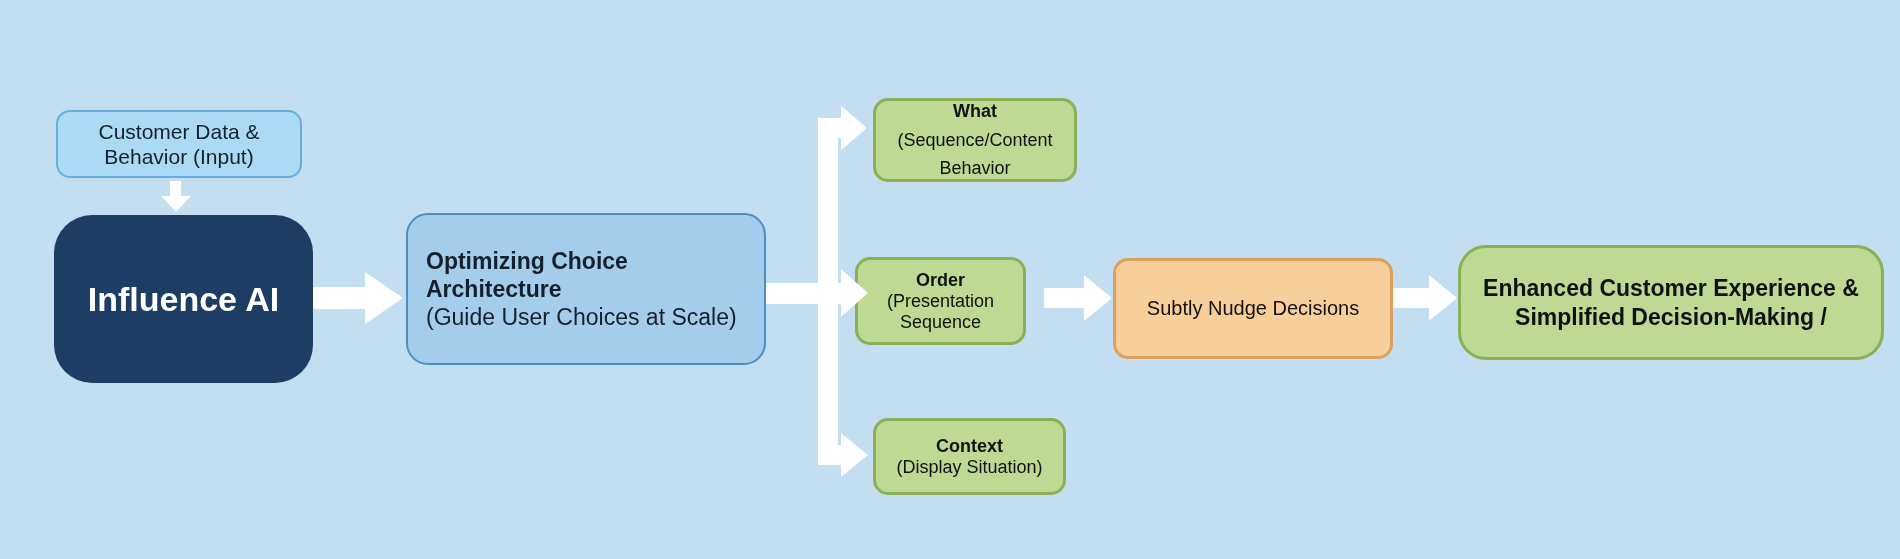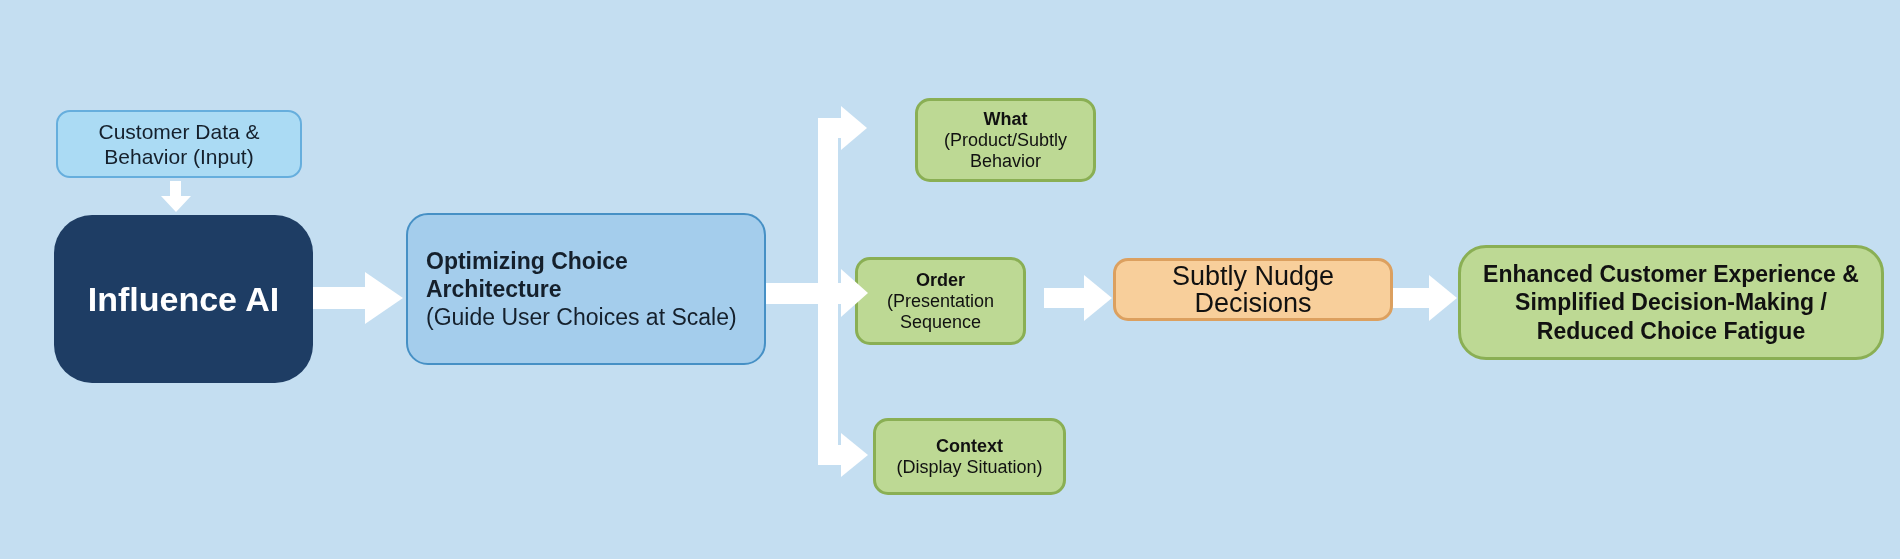--- a/index.html
+++ b/index.html
@@ -26,28 +26,28 @@
         background:var(--influence-fill);color:#ffffff;font-size:34px;font-weight:700;}
 
   .node-choice{left:395px;top:213px;width:360px;height:152px;border-radius:22px;
         background:var(--choice-fill);border:2.5px solid var(--choice-border);
         align-items:flex-start;text-align:left;padding-left:18px;padding-right:6px;
         font-size:23px;line-height:28px;}
   .node-choice .bold{font-weight:700;}
 
   .node-green-sm{border-radius:15px;background:var(--green-fill);
         border:3px solid var(--green-border);font-size:18px;line-height:21px;color:#111;}
-  .node-what{left:904px;top:98px;width:181px;height:84px;}
+  .node-what{left:862px;top:98px;width:204px;height:84px;justify-content:space-between;}
   .node-order{left:844px;top:257px;width:171px;height:88px;}
   .node-context{left:862px;top:418px;width:193px;height:77px;}
   .node-green-sm .bold{font-weight:700;}
 
-  .node-nudge{left:1102px;top:258px;width:280px;height:63px;border-radius:15px;
+  .node-nudge{left:1102px;top:258px;width:280px;height:101px;border-radius:15px;
         background:var(--orange-fill);border:3px solid var(--orange-border);
-        font-size:27px;line-height:27px;color:#111;}
+        font-size:20px;line-height:27px;color:#111;}
 
   .node-outcome{left:1447px;top:245px;width:426px;height:115px;border-radius:28px;
         background:var(--green-fill);border:3px solid var(--green-border);
         font-size:23px;line-height:28.5px;font-weight:700;color:#111;}
 
   .shaft{position:absolute;background:var(--arrow);}
   .head-right{position:absolute;width:0;height:0;border-style:solid;border-color:transparent;
         border-left-color:var(--arrow);border-right-width:0;}
   .head-down{position:absolute;width:0;height:0;border-style:solid;border-color:transparent;
         border-top-color:var(--arrow);border-bottom-width:0;}
@@ -91,21 +91,21 @@
   </div>
 
   <div class="node node-choice">
     <span class="bold">Optimizing Choice</span>
     <span class="bold">Architecture</span>
     <span>(Guide User Choices at Scale)</span>
   </div>
 
   <div class="node node-green-sm node-what">
     <span class="bold">What</span>
-    <span>(Product/Subtly</span>
+    <span>(Sequence/Content</span>
     <span>Behavior</span>
   </div>
 
   <div class="node node-green-sm node-order">
     <span class="bold">Order</span>
     <span>(Presentation</span>
     <span>Sequence</span>
   </div>
 
   <div class="node node-green-sm node-context">
@@ -113,21 +113,20 @@
     <span>(Display Situation)</span>
   </div>
 
   <div class="node node-nudge">
     <span>Subtly Nudge Decisions</span>
   </div>
 
   <div class="node node-outcome">
     <span>Enhanced Customer Experience &amp;</span>
     <span>Simplified Decision-Making /</span>
-    <span>Reduced Choice Fatigue</span>
   </div>
 
   <div class="shaft a1-shaft"></div>
   <div class="head-down a1-head"></div>
 
   <div class="shaft a2-shaft"></div>
   <div class="head-right a2-head"></div>
 
   <div class="shaft a3-shaft"></div>
   <div class="head-right a3-head"></div>

